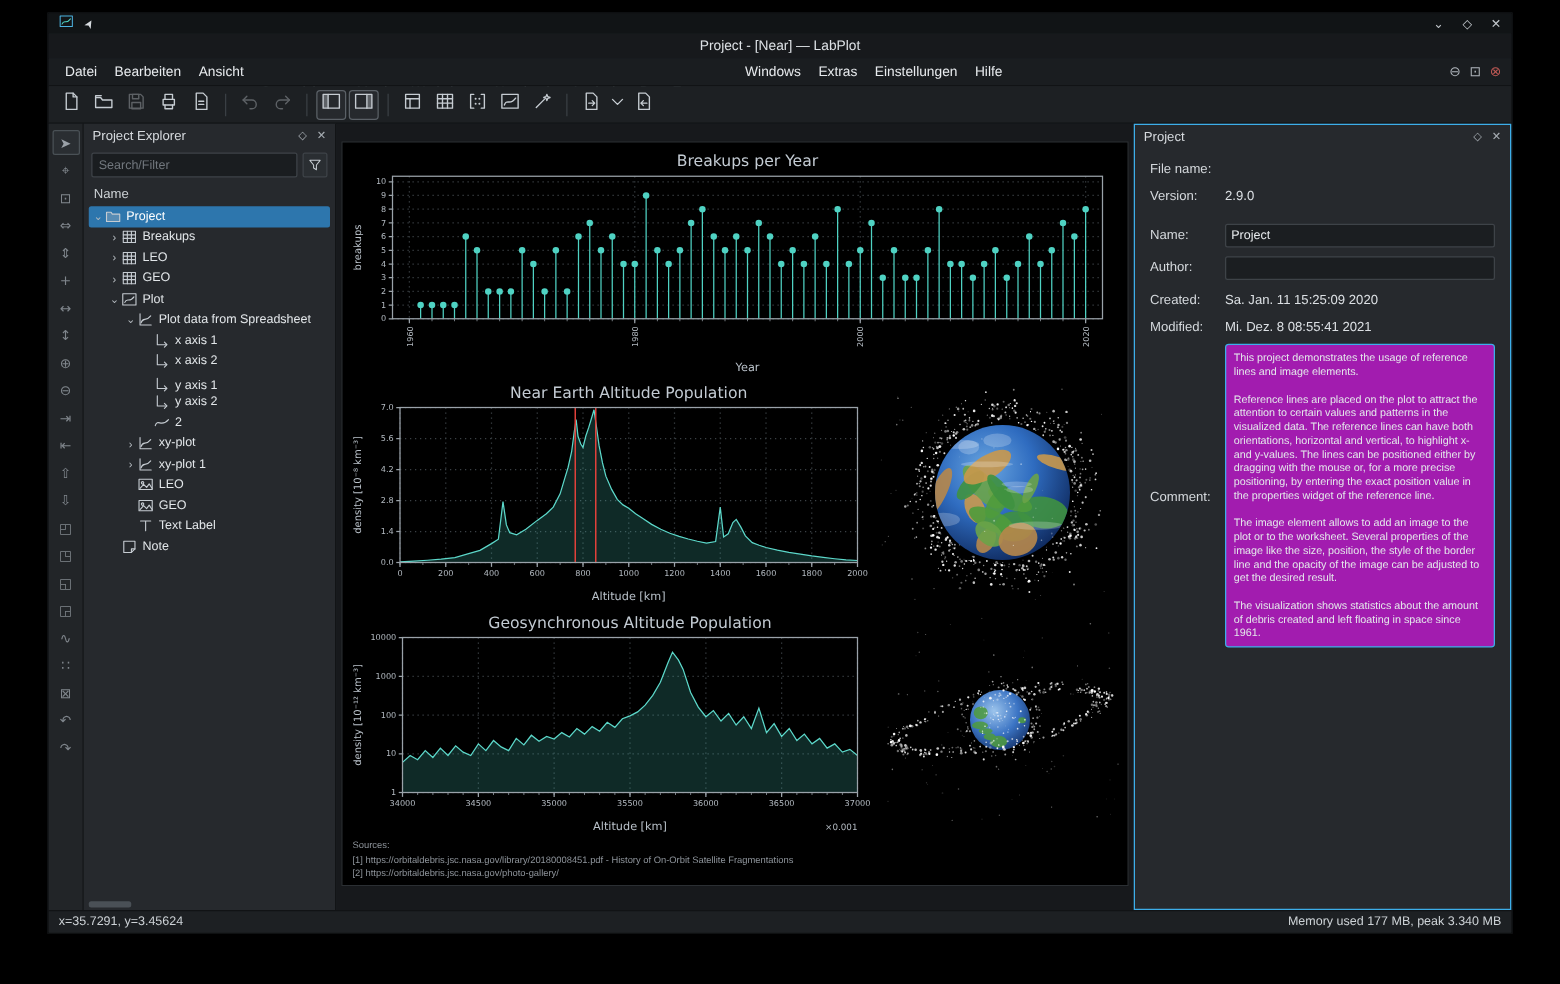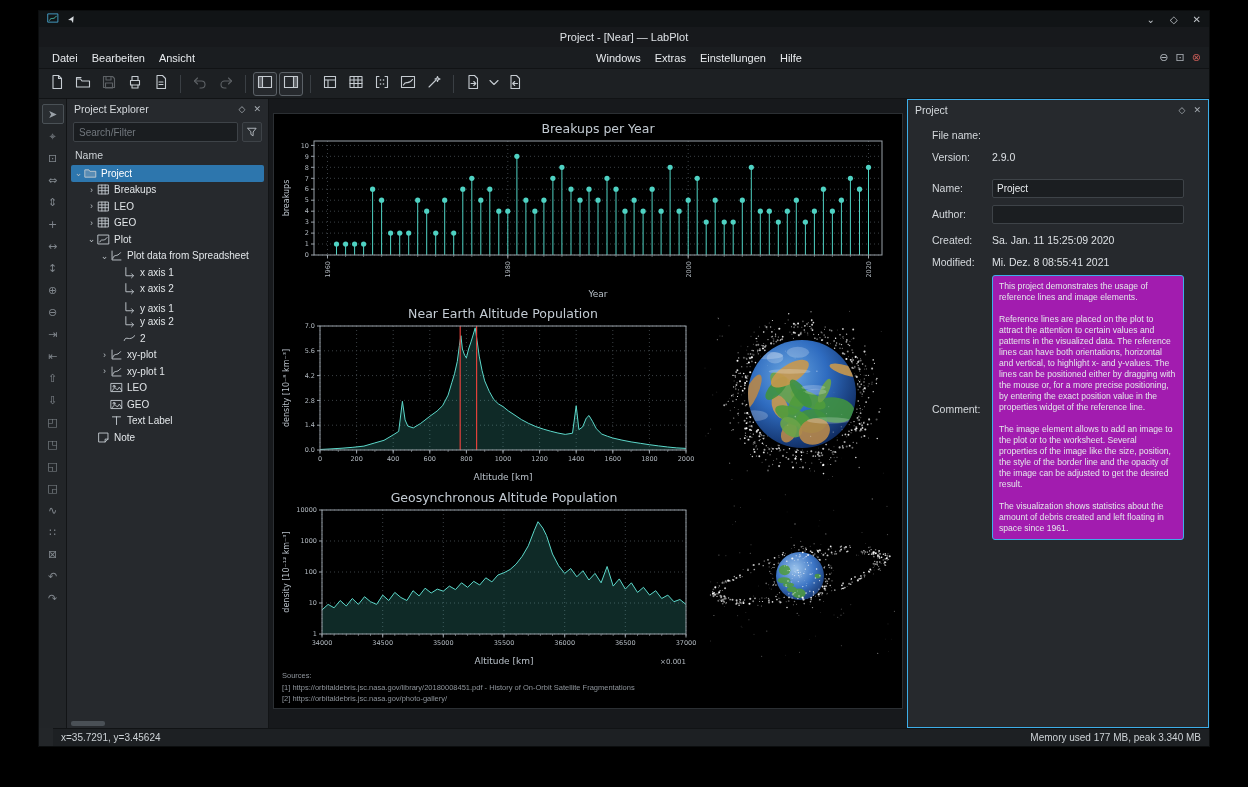--- a/index.html
+++ b/index.html
@@ -63,34 +63,34 @@
   .page{position:absolute;left:4px;top:14px;width:630px;height:596px;background:#000;border:1px solid #2b2f33;}
   .chart{position:absolute;}
   #chart1{left:6px;top:5px;}
   #chart2{left:6px;top:190px;}
   #chart3{left:6px;top:374px;}
   #earth1{position:absolute;left:430px;top:194px;}
   #earth2{position:absolute;left:430px;top:380px;}
   .sources{position:absolute;left:8px;top:556px;font-size:7.5px;color:#8e949b;line-height:1.55;}
   
   .props{width:302px;background:#26292d;border:1px solid #3daee9;display:flex;flex-direction:column;flex:0 0 auto;}
-  .props-content{padding:6px 24px;display:flex;flex-direction:column;gap:7px;font-size:10.5px;color:#dce0e4;overflow:hidden;}
+  .props-content{padding:6px 12px;display:flex;flex-direction:column;gap:7px;font-size:10.5px;color:#dce0e4;overflow:hidden;}
   .prow{display:flex;align-items:flex-start;}
   .prow.gap-above{margin-top:9px;}
   .plabel{width:60px;flex:0 0 auto;padding-top:3px;color:#d4d8dc;}
   .pinput{flex:1;height:19px;background:#1b1e21;border:1px solid #3e4348;border-radius:2px;
     color:#e8ebee;font-size:10px;padding:0 4px;font-family:inherit;min-width:0;}
   .pinput.fileinput{font-size:8.2px;}
   .pstatic{padding-top:3px;color:#dce0e4;}
   .comment-row .plabel{align-self:center;}
   .comment-box{flex:1;border:1px solid #3daee9;border-radius:3px;background:#a21caf;color:#e4e8eb;
     font-size:8.6px;line-height:1.28;padding:5px 6px;white-space:pre-wrap;}
   
   .statusbar{height:18px;background:#1d2023;border-top:1px solid #111315;display:flex;
-    align-items:center;font-size:10px;color:#cdd2d6;padding:0 8px;flex:0 0 auto;margin-left:14px;}
+    align-items:center;font-size:10px;color:#cdd2d6;padding:0 8px;flex:0 0 auto;}
   .sb-right{margin-left:auto;}
 </style>
 </head>
 <body>
 
 <div class="window">
 
   <div class="titlebar-top">
     <div class="tt-left">
       <span id="app-icon"><svg width="12" height="12" viewBox="0 0 16 16" fill="none" stroke="#c6ccd2" stroke-width="1.1" stroke-linecap="round" stroke-linejoin="round">

